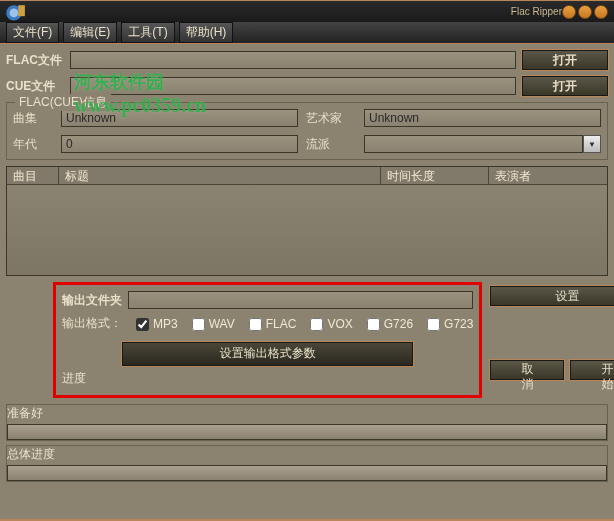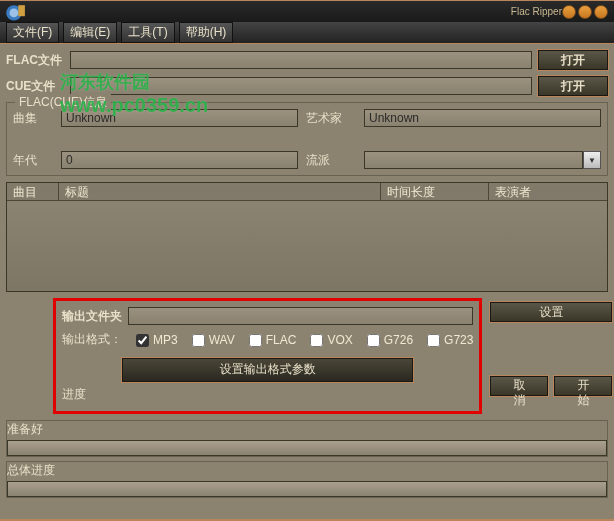--- a/index.html
+++ b/index.html
@@ -53,21 +53,21 @@
     padding: 0 4px;
     font-size: 12px;
     display: flex;
     align-items: center;
   }
   .btn {
     background: linear-gradient(#5a5648,#3a3628);
     border: 1px solid #1a1812;
     box-shadow: 0 0 0 1px #b8865a;
     color: #e8e0c8;
-    padding: 2px 22px;
+    padding: 2px 30px;
     font-size: 12px;
     min-width: 54px;
     text-align: center;
     height: 20px;
     line-height: 15px;
   }
   .fieldset {
     border: 1px solid #6a6250;
     padding: 6px;
     margin-bottom: 6px;
@@ -75,21 +75,21 @@
   }
   .legend {
     position: absolute;
     top: -9px;
     left: 8px;
     background: #8b8370;
     padding: 0 4px;
     color: #e8e0c8;
     font-size: 12px;
   }
-  .info-grid { display: grid; grid-template-columns: 40px 1fr 50px 1fr; gap: 24px 8px; align-items: center; }
+  .info-grid { display: grid; grid-template-columns: 40px 1fr 50px 1fr; gap: 8px 8px; align-items: center; }
   .info-grid .label { min-width: auto; text-align: left; }
   .dropdown-wrap { position: relative; display: flex; }
   .dropdown-arrow {
     width: 18px; height: 18px; background: linear-gradient(#eee,#bbb);
     border: 1px solid #555; display: flex; align-items: center; justify-content: center;
     color: #333; font-size: 8px;
   }
   .track-table {
     background: linear-gradient(#8e8674,#7e7664);
     border: 1px solid #3a3628;
@@ -114,25 +114,25 @@
     text-align: center;
     height: 24px;
     line-height: 21px;
     margin: 0 60px;
   }
   .progress-label { color: #e8e0c8; font-size: 12px; margin: 4px 0 2px 0; }
   .prog-section { border: 1px solid #6a6250; padding: 0; margin-bottom: 4px; }
   .prog-bar { background: linear-gradient(#aaa090,#8a8270); border: 1px solid #3a3628; height: 16px; }
   .watermark {
     position: absolute;
-    top: 26px; left: 60px;
+    top: 26px; left: 74px;
     color: #2bb24a;
     font-size: 20px;
     font-weight: bold;
-    font-family: Liberation Sans, sans-serif;
+    font-family: Liberation Serif, serif;
     opacity: 0.9;
     pointer-events: none;
     z-index: 100;
     text-shadow: 0 0 2px rgba(255,255,255,.2);
   }
   .wm-cn { font-size: 18px; }
   .action-col { margin-left: 8px; display: flex; flex-direction: column; gap: 8px; }
 </style>
 </head>
 <body>

